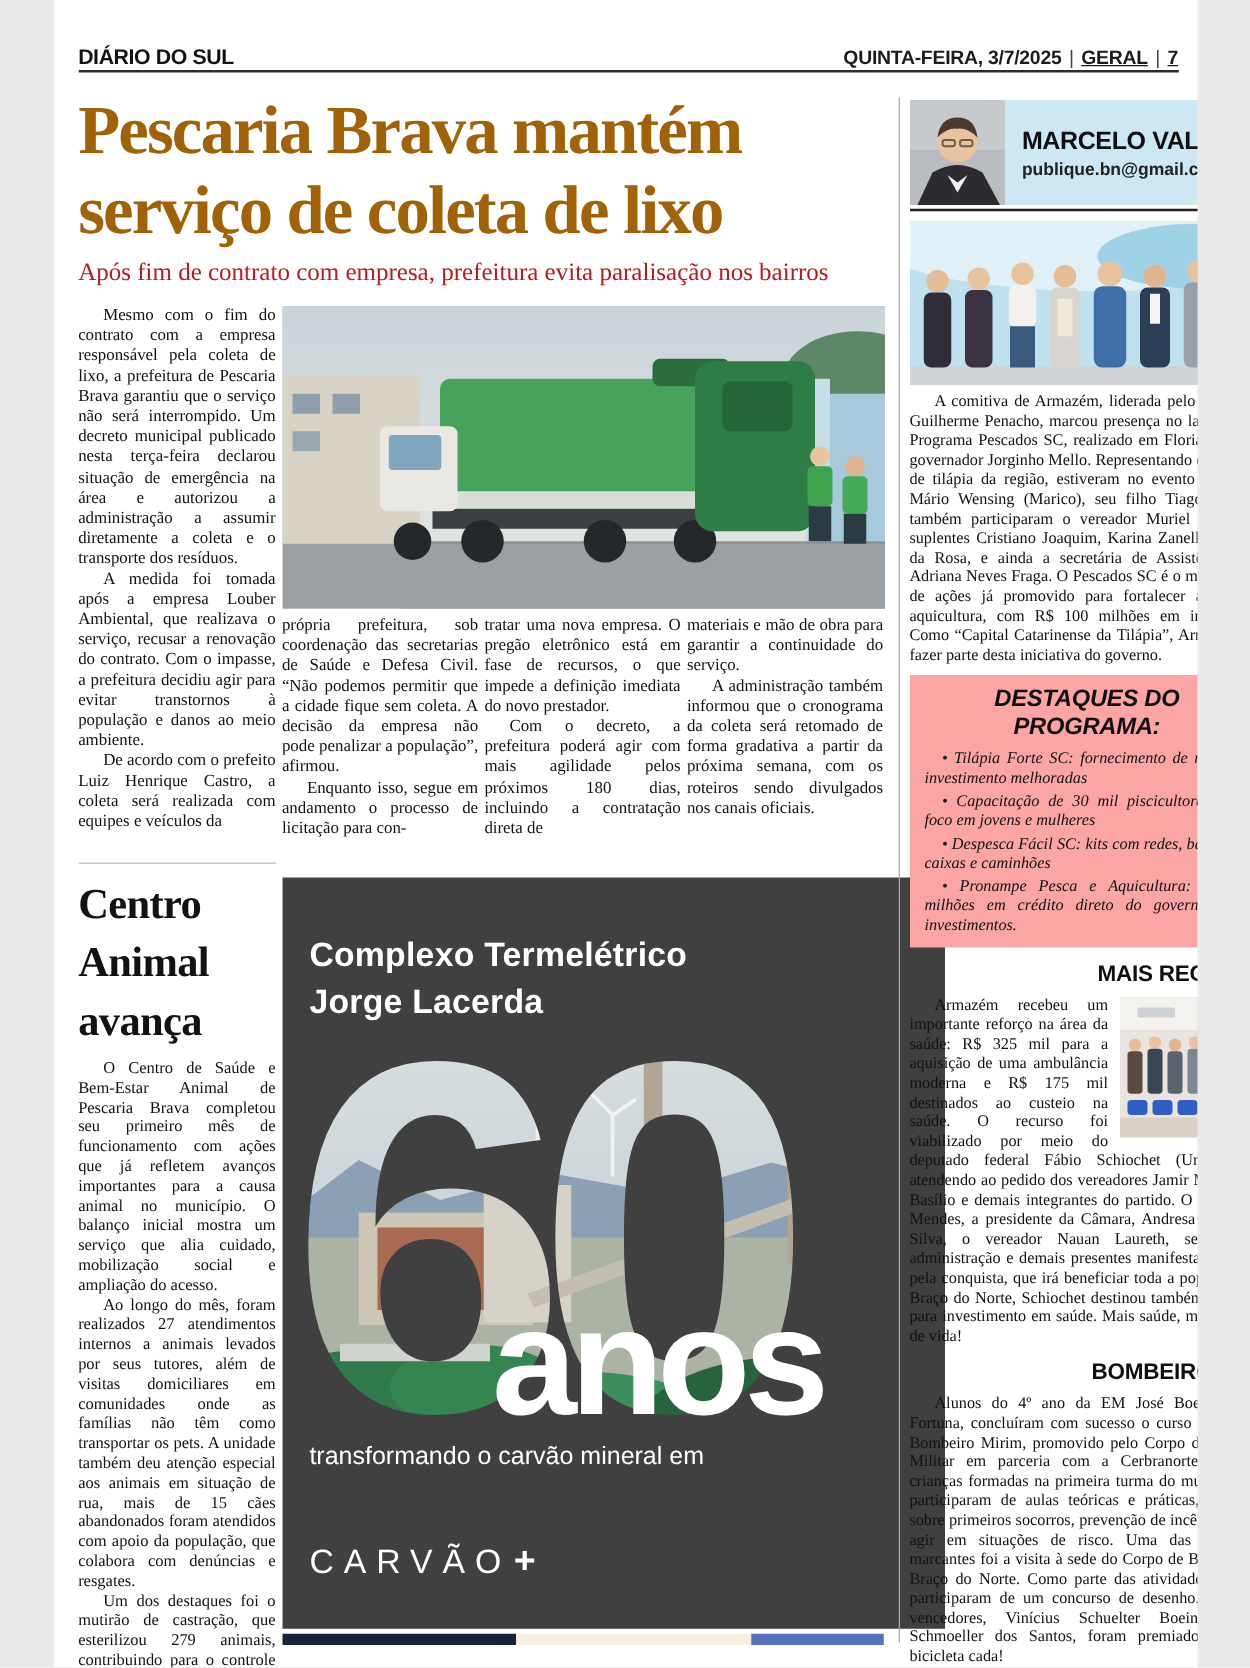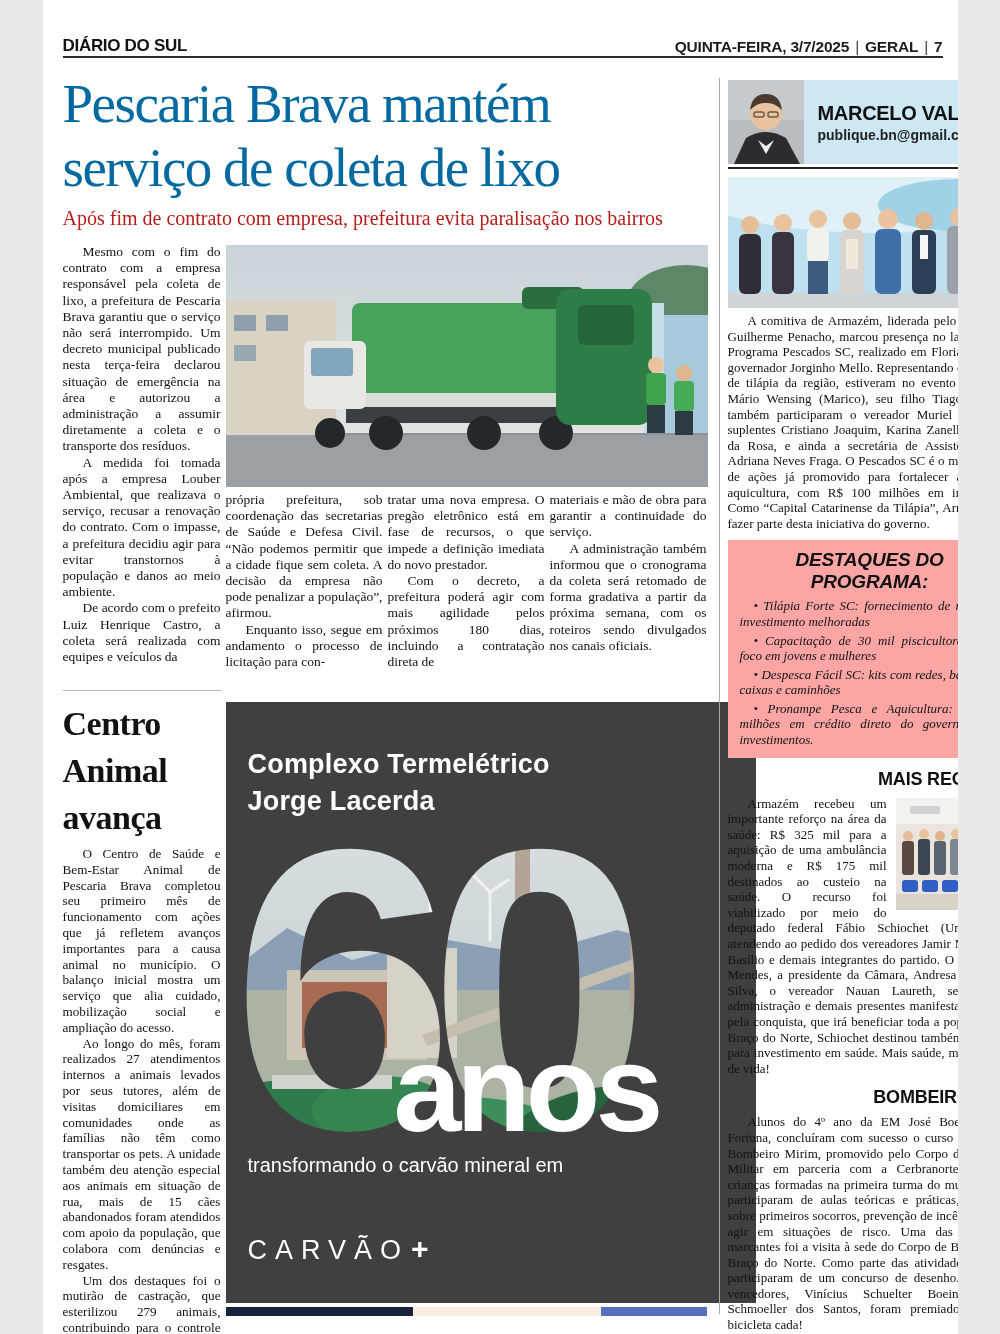--- a/index.html
+++ b/index.html
@@ -4,25 +4,25 @@
 <style>
   html,body{margin:0;padding:0;background:#e9e9e9;}
   .page{position:relative;width:915px;height:1334px;margin:0 auto;background:#fff;
         font-family:"Liberation Serif",serif;color:#121212;overflow:hidden;}
   
   .hdr{position:absolute;left:20px;right:15px;top:24px;height:32px;
        border-bottom:2px solid #2b2b2b;display:flex;justify-content:space-between;align-items:flex-end;
        font-family:"Liberation Sans",sans-serif;}
   .masthead{font-weight:700;font-size:17px;letter-spacing:-0.3px;}
   .hmeta{font-size:15.5px;font-weight:600;letter-spacing:-0.2px;color:#1c1c1c;}
-  .hmeta b{font-weight:800;}
+  .hmeta b{font-weight:800;text-decoration:underline;}
   .hsep{margin:0 6px;color:#444;font-weight:400;}
   
   .headline{position:absolute;left:20px;top:72px;width:645px;
-            font-weight:400;font-size:55px;line-height:64px;letter-spacing:-1.5px;color:#0369a1;}
+            font-weight:700;font-size:55px;line-height:64px;letter-spacing:-1.5px;color:#a16207;}
   .subhead{position:absolute;left:20px;top:207px;width:645px;font-size:20px;color:#b91c1c;}
   .bcol{position:absolute;width:158px;font-size:13.5px;line-height:16.2px;text-align:justify;}
   .bcol p{margin:0;text-indent:20px;}
   .bcol p.ni{text-indent:0;}
   .c1{left:20px;top:244px;}
   .c2{left:183px;top:492px;width:157px;}
   .c3{left:345px;top:492px;width:157px;}
   .c4{left:507px;top:492px;width:157px;}
   .leadphoto{position:absolute;left:183px;top:245px;width:482px;height:242px;overflow:hidden;background:#aeb6ba;}
   

